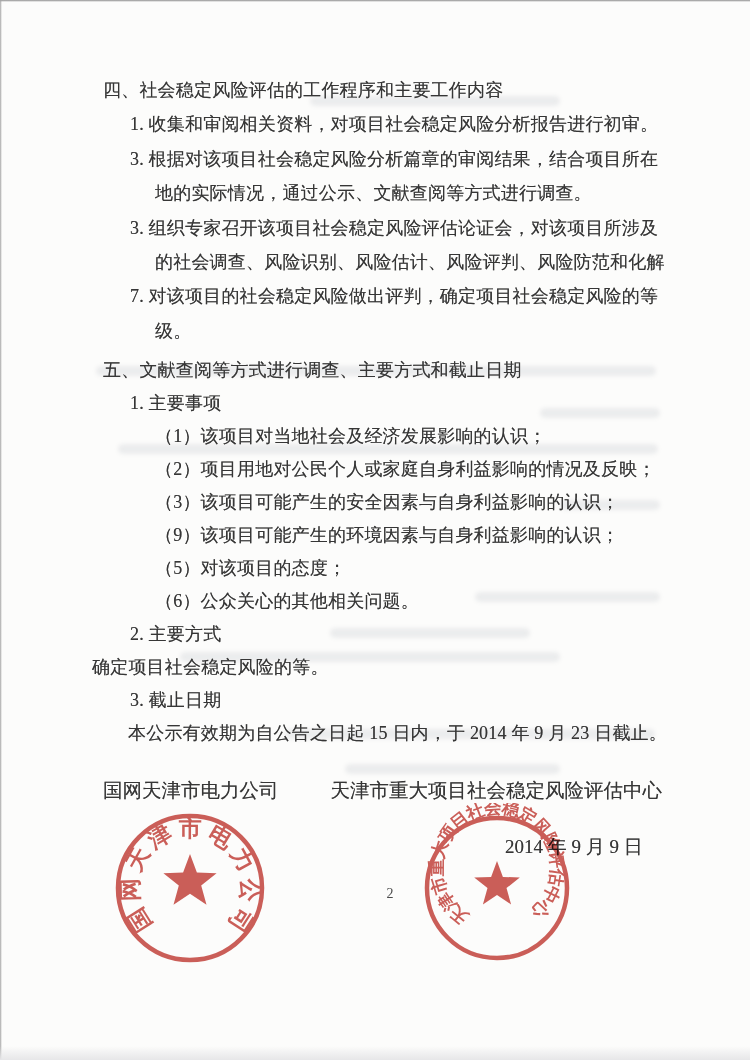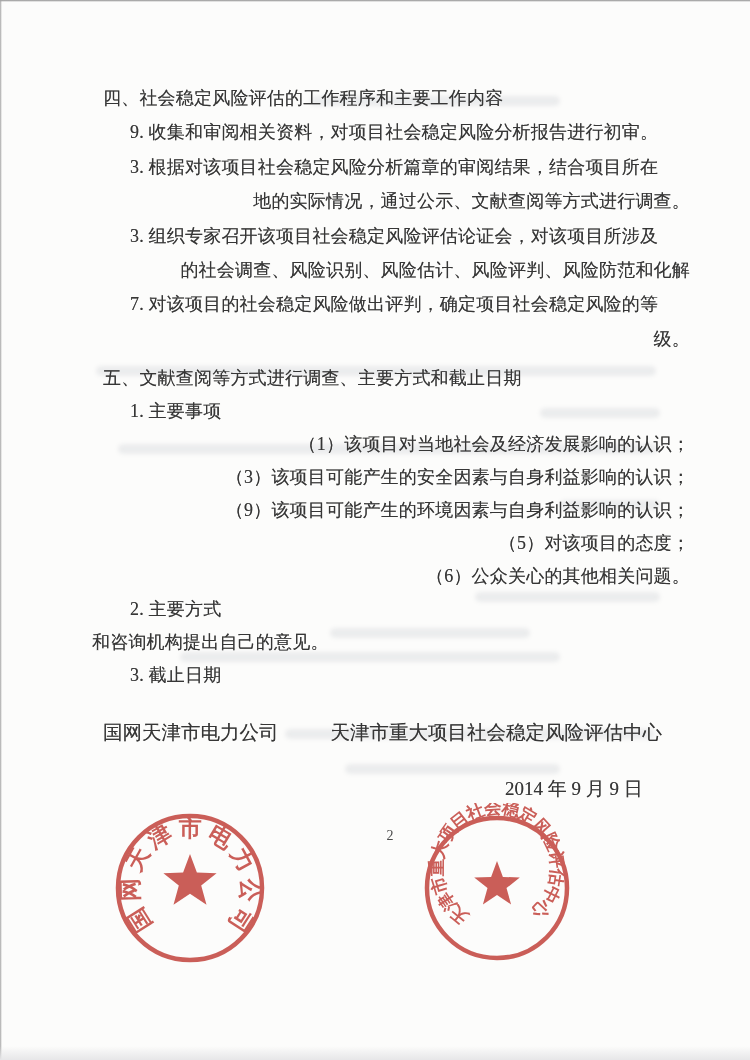--- a/index.html
+++ b/index.html
@@ -11,35 +11,35 @@
     overflow:hidden;
     font-family:"Liberation Serif","DejaVu Serif",serif;
     color:#363636;
   }
   
   .edge-top{position:absolute;top:0;left:0;right:0;height:2px;background:linear-gradient(to bottom,#8e8e8e,rgba(150,150,150,0));}
   .edge-left{position:absolute;top:0;left:0;bottom:0;width:2px;background:linear-gradient(to right,#a5a5a5,rgba(170,170,170,0));}
   .edge-bottom{position:absolute;left:0;right:0;bottom:0;height:14px;background:linear-gradient(to bottom,rgba(228,228,230,0),#e6e6e8);}
 
   .content{
-    position:absolute;top:12px;left:0;right:0;
+    position:absolute;top:4px;left:0;right:0;
     padding:69px 60px 0 90px;
     z-index:2;
   }
   .line{
     font-size:18px;
     line-height:34.4px;
     white-space:nowrap;
     letter-spacing:0.2px;
     text-shadow:0 0 0.6px rgba(40,40,40,.55);
   }
   .s5 .line{line-height:33px;}
   .ind0{margin-left:13px;}
   .ind1{margin-left:40px;}
-  .ind2{margin-left:65px;text-align:right;}
+  .ind2{margin-left:65px;}
   .pfirst{margin-left:38px;}
   .pcont{margin-left:2px;}
   .sec5{margin-top:6px;}
 
   .sign-row{
     display:flex;
     margin-top:24px;
     font-size:19.5px;
     line-height:34px;
     white-space:nowrap;
@@ -105,39 +105,41 @@
   <div class="bleed" style="left:560px;top:500px;width:100px"></div>
   <div class="bleed" style="left:475px;top:592px;width:185px"></div>
   <div class="bleed" style="left:330px;top:628px;width:200px"></div>
   <div class="bleed" style="left:180px;top:652px;width:380px"></div>
   <div class="bleed" style="left:285px;top:729px;width:370px"></div>
   <div class="bleed" style="left:345px;top:764px;width:215px"></div>
 
   <div class="content">
 
     <div class="line ind0">四、社会稳定风险评估的工作程序和主要工作内容</div>
-    <div class="line ind1">9. 收集和审阅相关资料，对项目社会稳定风险分析报告进行初审。</div>
+    <div class="line ind1">1. 收集和审阅相关资料，对项目社会稳定风险分析报告进行初审。</div>
     <div class="line ind1">3. 根据对该项目社会稳定风险分析篇章的审阅结果，结合项目所在</div>
     <div class="line ind2">地的实际情况，通过公示、文献查阅等方式进行调查。</div>
     <div class="line ind1">3. 组织专家召开该项目社会稳定风险评估论证会，对该项目所涉及</div>
     <div class="line ind2">的社会调查、风险识别、风险估计、风险评判、风险防范和化解</div>
     <div class="line ind1">7. 对该项目的社会稳定风险做出评判，确定项目社会稳定风险的等</div>
     <div class="line ind2">级。</div>
 
     <div class="s5">
       <div class="line ind0 sec5">五、文献查阅等方式进行调查、主要方式和截止日期</div>
       <div class="line ind1">1. 主要事项</div>
       <div class="line ind2">（1）该项目对当地社会及经济发展影响的认识；</div>
+      <div class="line ind2">（2）项目用地对公民个人或家庭自身利益影响的情况及反映；</div>
       <div class="line ind2">（3）该项目可能产生的安全因素与自身利益影响的认识；</div>
       <div class="line ind2">（9）该项目可能产生的环境因素与自身利益影响的认识；</div>
       <div class="line ind2">（5）对该项目的态度；</div>
       <div class="line ind2">（6）公众关心的其他相关问题。</div>
       <div class="line ind1">2. 主要方式</div>
-      <div class="line pcont">和咨询机构提出自己的意见。</div>
+      <div class="line pcont">确定项目社会稳定风险的等。</div>
       <div class="line ind1">3. 截止日期</div>
+      <div class="line pfirst">本公示有效期为自公告之日起 15 日内，于 2014 年 9 月 23 日截止。</div>
     </div>
 
     <div class="sign-row">
       <span class="sign-left">国网天津市电力公司</span>
       <span class="sign-right">天津市重大项目社会稳定风险评估中心</span>
     </div>
     <div class="date-row">2014 年 9 月 9 日</div>
     <div class="page-num">2</div>
   </div>
 

